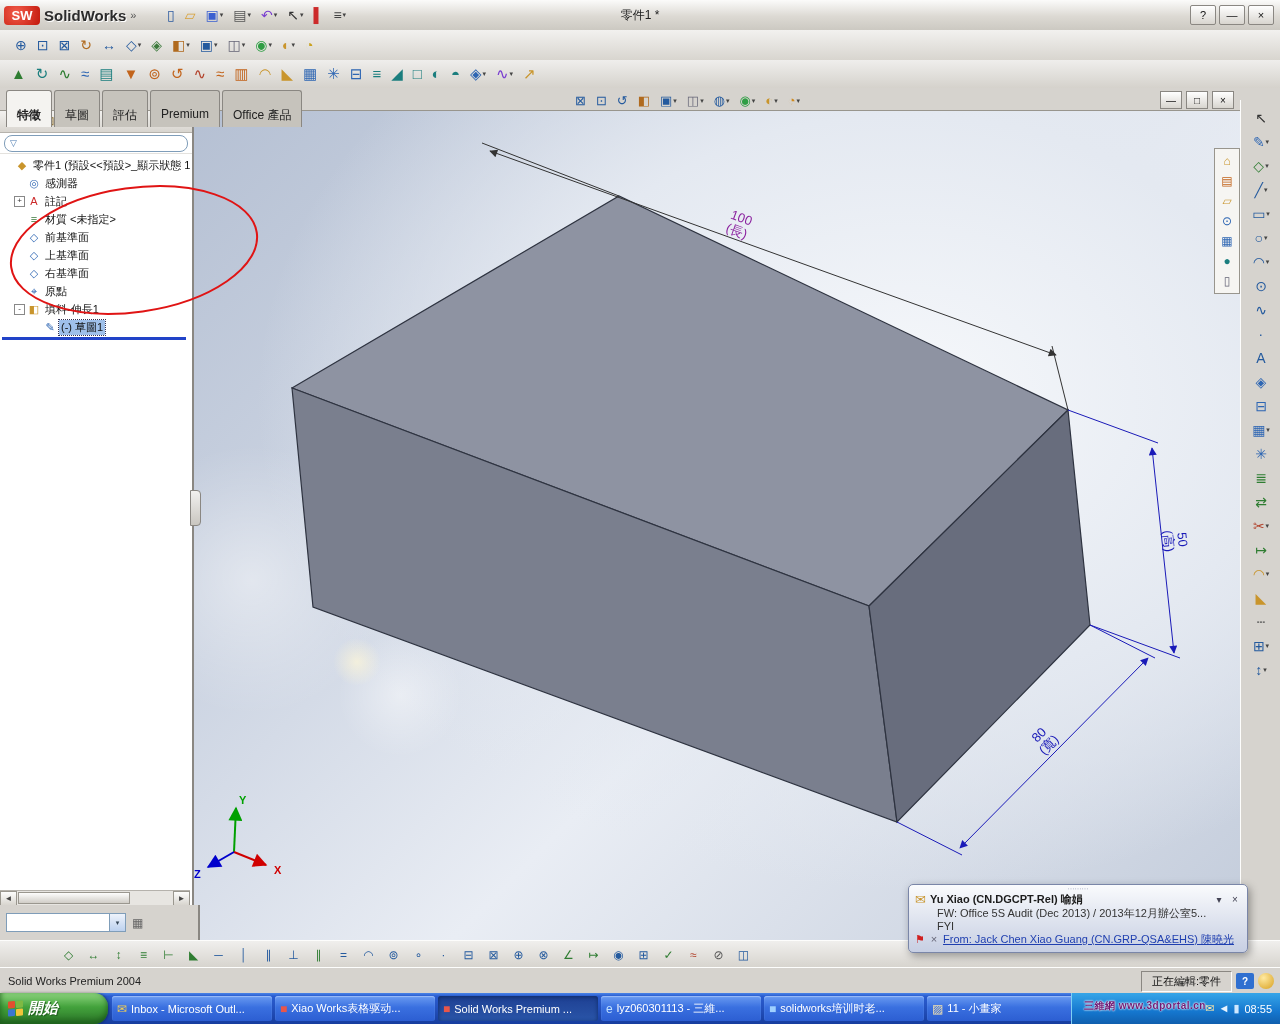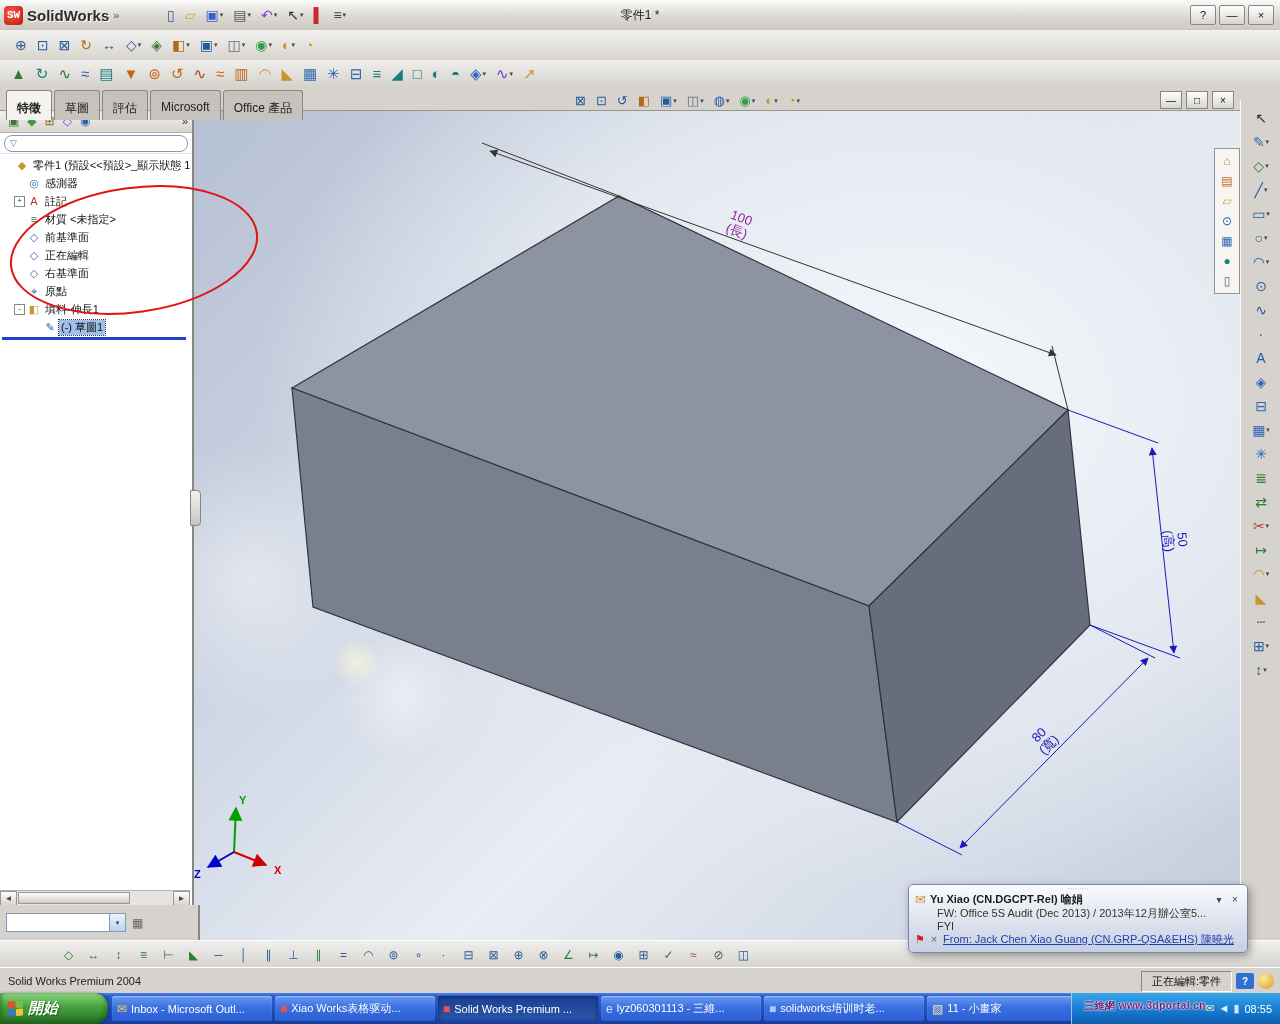--- a/index.html
+++ b/index.html
@@ -3,41 +3,41 @@
 <meta charset="utf-8">
 <style>
   html,body{margin:0;padding:0;}
   body{width:1280px;height:1024px;position:relative;overflow:hidden;
        font-family:"Liberation Sans",sans-serif;background:#d6d3ce;font-size:11px;color:#111;}
   .abs{position:absolute;}
   
   .titlebar{left:0;top:0;width:1280px;height:30px;background:linear-gradient(#fbfbfa,#dcd9d3 55%,#ccc9c2);
             border-bottom:1px solid #98958d;display:flex;align-items:center;z-index:5;}
   .logo-box{display:flex;align-items:center;gap:4px;width:158px;padding-left:4px;}
-  .sw-mark{width:19px;height:19px;background:radial-gradient(circle at 35% 35%,#f25c4a,#c2170b);border-radius:4px;
-           color:#fff;font-size:11px;font-weight:bold;display:flex;align-items:center;justify-content:center;font-family:Liberation Mono, monospace;}
+  .sw-mark{width:36px;height:19px;background:radial-gradient(circle at 35% 35%,#f25c4a,#c2170b);border-radius:4px;
+           color:#fff;font-size:13px;font-weight:bold;display:flex;align-items:center;justify-content:center;}
   .sw-name{font-size:15px;font-weight:bold;color:#2b2b2b;text-shadow:1px 1px 0 #fff;}
   .tb-list{display:flex;align-items:center;}
   .tb{height:22px;display:flex;align-items:center;padding:0 3px;margin:0 1px;border:1px solid transparent;border-radius:2px;}
   .tb .g{font-size:14px;line-height:14px;}
   .caret{font-size:7px;color:#444;margin-left:1px;}
   .caret:empty{display:none;}
   .win-title{left:50%;top:7px;transform:translateX(-50%);font-size:12px;color:#222;}
   .winbtns{right:6px;top:5px;display:flex;gap:3px;}
   .winbtn{width:24px;height:18px;border:1px solid #8a8782;background:linear-gradient(#fff,#d8d5cf);
           display:flex;align-items:center;justify-content:center;font-size:11px;border-radius:2px;}
   .toolbar2{left:0;top:30px;width:1280px;height:30px;background:linear-gradient(#f2f1ef,#d8d5cf);
             border-bottom:1px solid #a8a59e;display:flex;align-items:center;padding-left:10px;z-index:5;}
   .toolbar3{left:0;top:60px;width:1280px;height:28px;background:linear-gradient(#efeeec,#d5d2cc);
             border-bottom:1px solid #a8a59e;display:flex;align-items:center;padding-left:6px;z-index:5;}
   .toolbar3 .tb .g{font-size:15px;}
   
   .tabstrip{left:0;top:88px;width:1280px;height:22px;background:#d6d3ce;border-bottom:1px solid #98958d;z-index:5;}
   .tabs{display:flex;padding-left:6px;padding-top:2px;}
-  .tab{padding:9px 10px 3px;font-size:12px;color:#222;background:#c6c3bc;border:1px solid #8a8782;border-bottom:none;
+  .tab{padding:16px 10px 3px;font-size:12px;color:#222;background:#c6c3bc;border:1px solid #8a8782;border-bottom:none;
        border-radius:3px 3px 0 0;margin-right:2px;}
   .tab[data-active="true"]{background:#f4f3f0;font-weight:bold;}
   .headsup{left:570px;top:89px;display:flex;align-items:center;z-index:6;}
   .headsup .tb .g{font-size:13px;}
   .doccontrols{left:1160px;top:91px;display:flex;gap:4px;z-index:6;}
   .docbtn{width:20px;height:16px;border:1px solid #8a8782;background:linear-gradient(#fff,#d8d5cf);
           font-size:10px;display:flex;align-items:center;justify-content:center;}
   
   .panel{left:0;top:110px;width:192px;height:795px;background:#fff;border-right:2px solid #8a8782;z-index:4;overflow:hidden;}
   .mgr-toolbar{height:22px;background:linear-gradient(#f4f3f1,#d8d5cf);border-bottom:1px solid #b5b2ac;
@@ -390,21 +390,21 @@
 
 <div class="abs tabstrip">
   <div class="tabs">
 
       <div class="tab" data-active="true">特徵</div>
 
       <div class="tab">草圖</div>
 
       <div class="tab">評估</div>
 
-      <div class="tab">Microsoft</div>
+      <div class="tab">Premium</div>
 
       <div class="tab">Office 產品</div>
     </div>
 </div>
 <div class="abs headsup">
 
     <div class="tb">
       <span class="g" style="color: rgb(36, 90, 158);">⊠</span>
 
     </div>
@@ -520,21 +520,21 @@
 
       <div class="tree-row" data-ind="1">
         <span class="expander"></span>
         <span class="ticon" style="color: rgb(46, 102, 179);">◇</span>
         <span class="tlabel">前基準面</span>
       </div>
 
       <div class="tree-row" data-ind="1">
         <span class="expander"></span>
         <span class="ticon" style="color: rgb(46, 102, 179);">◇</span>
-        <span class="tlabel">正在編輯</span>
+        <span class="tlabel">上基準面</span>
       </div>
 
       <div class="tree-row" data-ind="1">
         <span class="expander"></span>
         <span class="ticon" style="color: rgb(46, 102, 179);">◇</span>
         <span class="tlabel">右基準面</span>
       </div>
 
       <div class="tree-row" data-ind="1">
         <span class="expander"></span>

